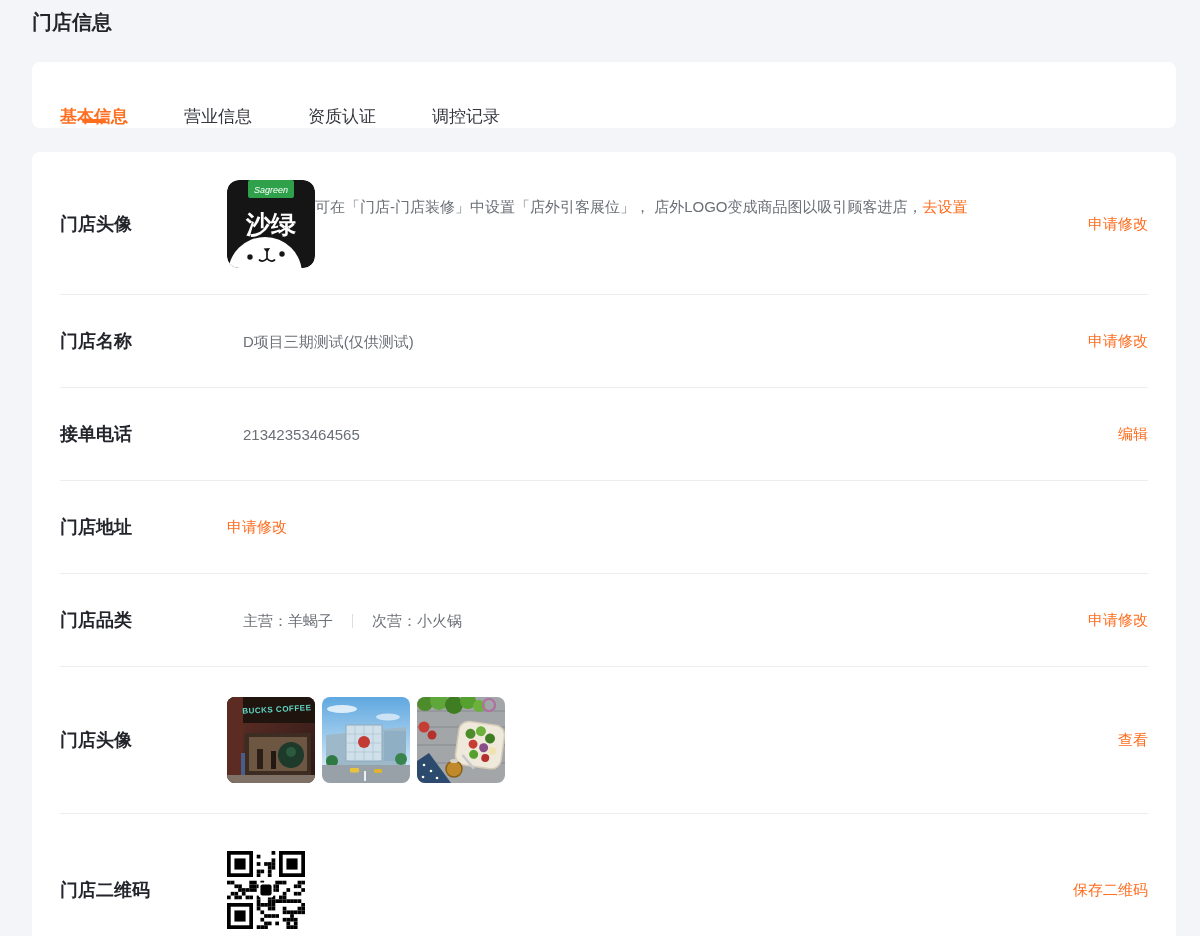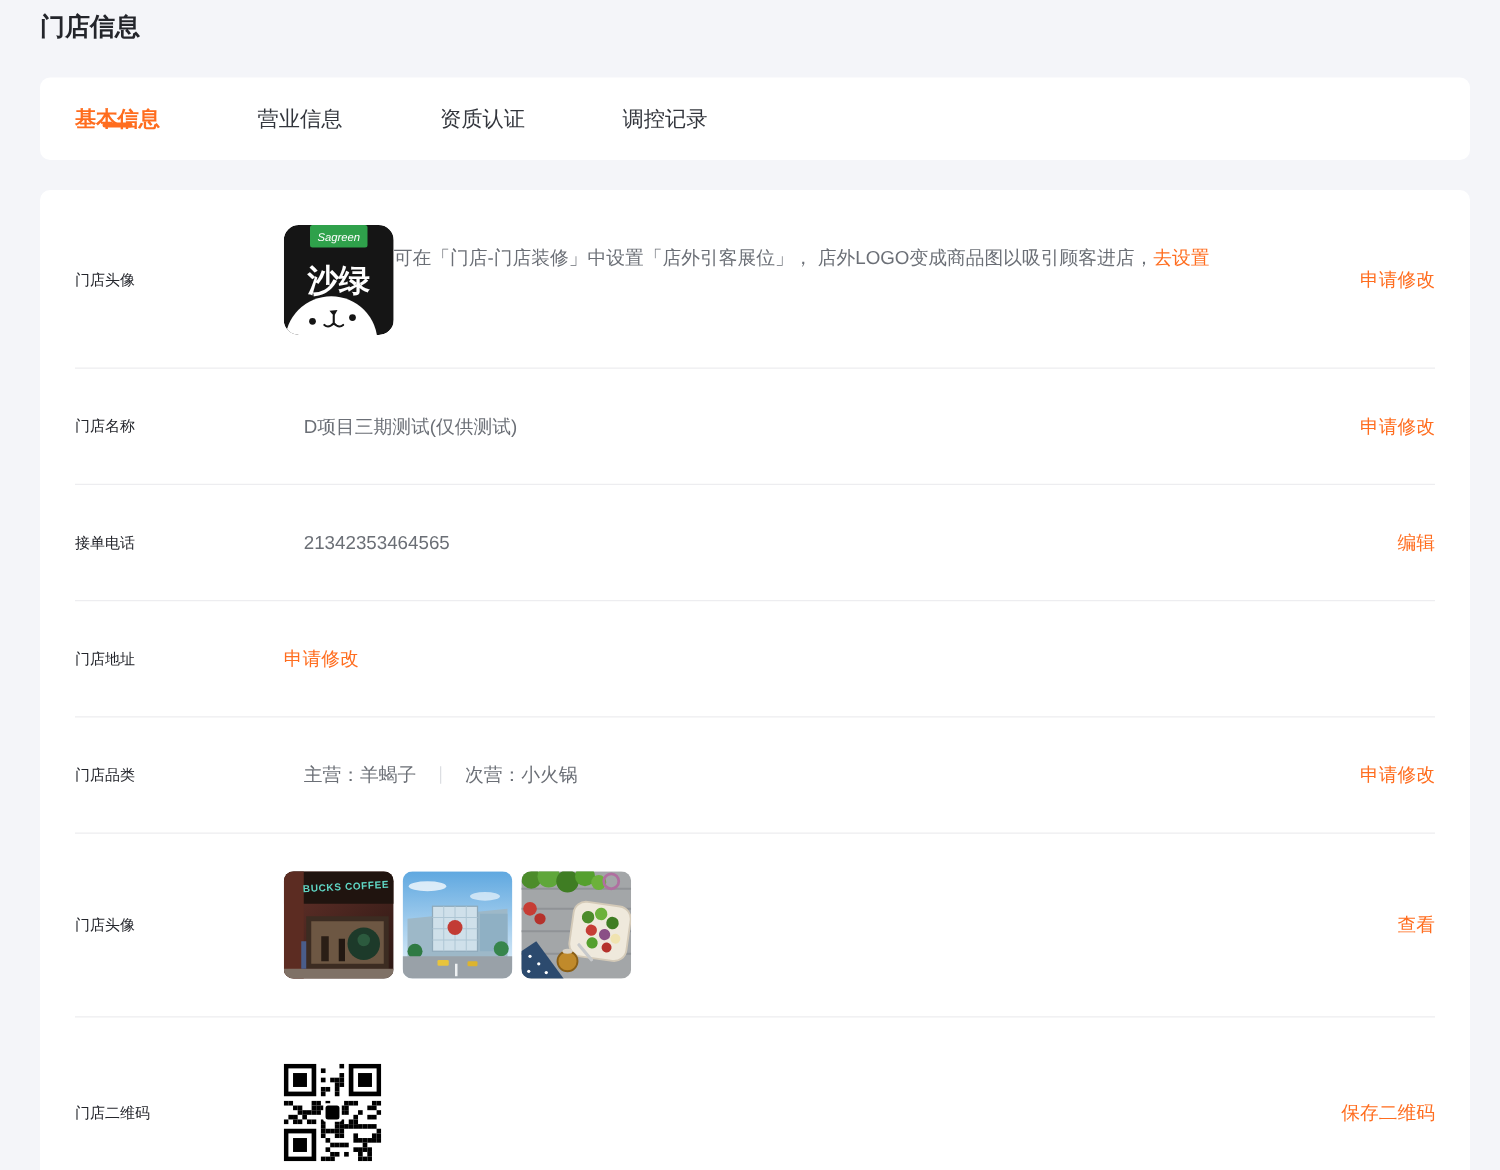--- a/index.html
+++ b/index.html
@@ -20,38 +20,38 @@
     color:var(--label);
   }
   .page-title{
     margin:8px 0 0 32px;font-size:20px;line-height:28px;
     font-weight:700;color:var(--label);
   }
   
   .tabbar{
     margin:26px 0 0 32px;width:1144px;height:66px;
     background:var(--card-bg);border-radius:8px;
-    display:flex;align-items:center;padding-left:28px;gap:78px;
+    display:flex;align-items:flex-end;padding-left:28px;gap:56px;
   }
   .tab{
     position:relative;display:flex;align-items:center;
     font-size:17px;color:var(--tab);cursor:pointer;white-space:nowrap;
   }
   .tab.active{color:var(--accent);font-weight:600;}
   .tab-indicator{
     position:absolute;left:50%;transform:translateX(-50%);bottom:5px;
     width:24px;height:4px;border-radius:2px;background:var(--accent);
   }
   
   .card{
     margin:24px 0 0 32px;width:1144px;height:1000px;
     background:var(--card-bg);border-radius:8px;padding:0 28px;
   }
   .row{display:flex;align-items:center;border-bottom:1px solid var(--divider);}
-  .row-label{flex:none;width:167px;font-size:12px;font-weight:400;color:var(--label);}
+  .row-label{flex:none;width:167px;font-size:18px;font-weight:700;color:var(--label);}
   .row-value{flex:1;font-size:15px;color:var(--value);line-height:21px;margin-left:16px;}
   .row-action{
     flex:none;font-size:15px;color:var(--accent);cursor:pointer;white-space:nowrap;
   }
   .row-simple{height:93px;}
   
   .row-avatar{align-items:flex-start;padding:28px 0 26px;}
   .row-avatar .row-label,.row-avatar .row-action{
     height:88px;display:flex;align-items:center;
   }

